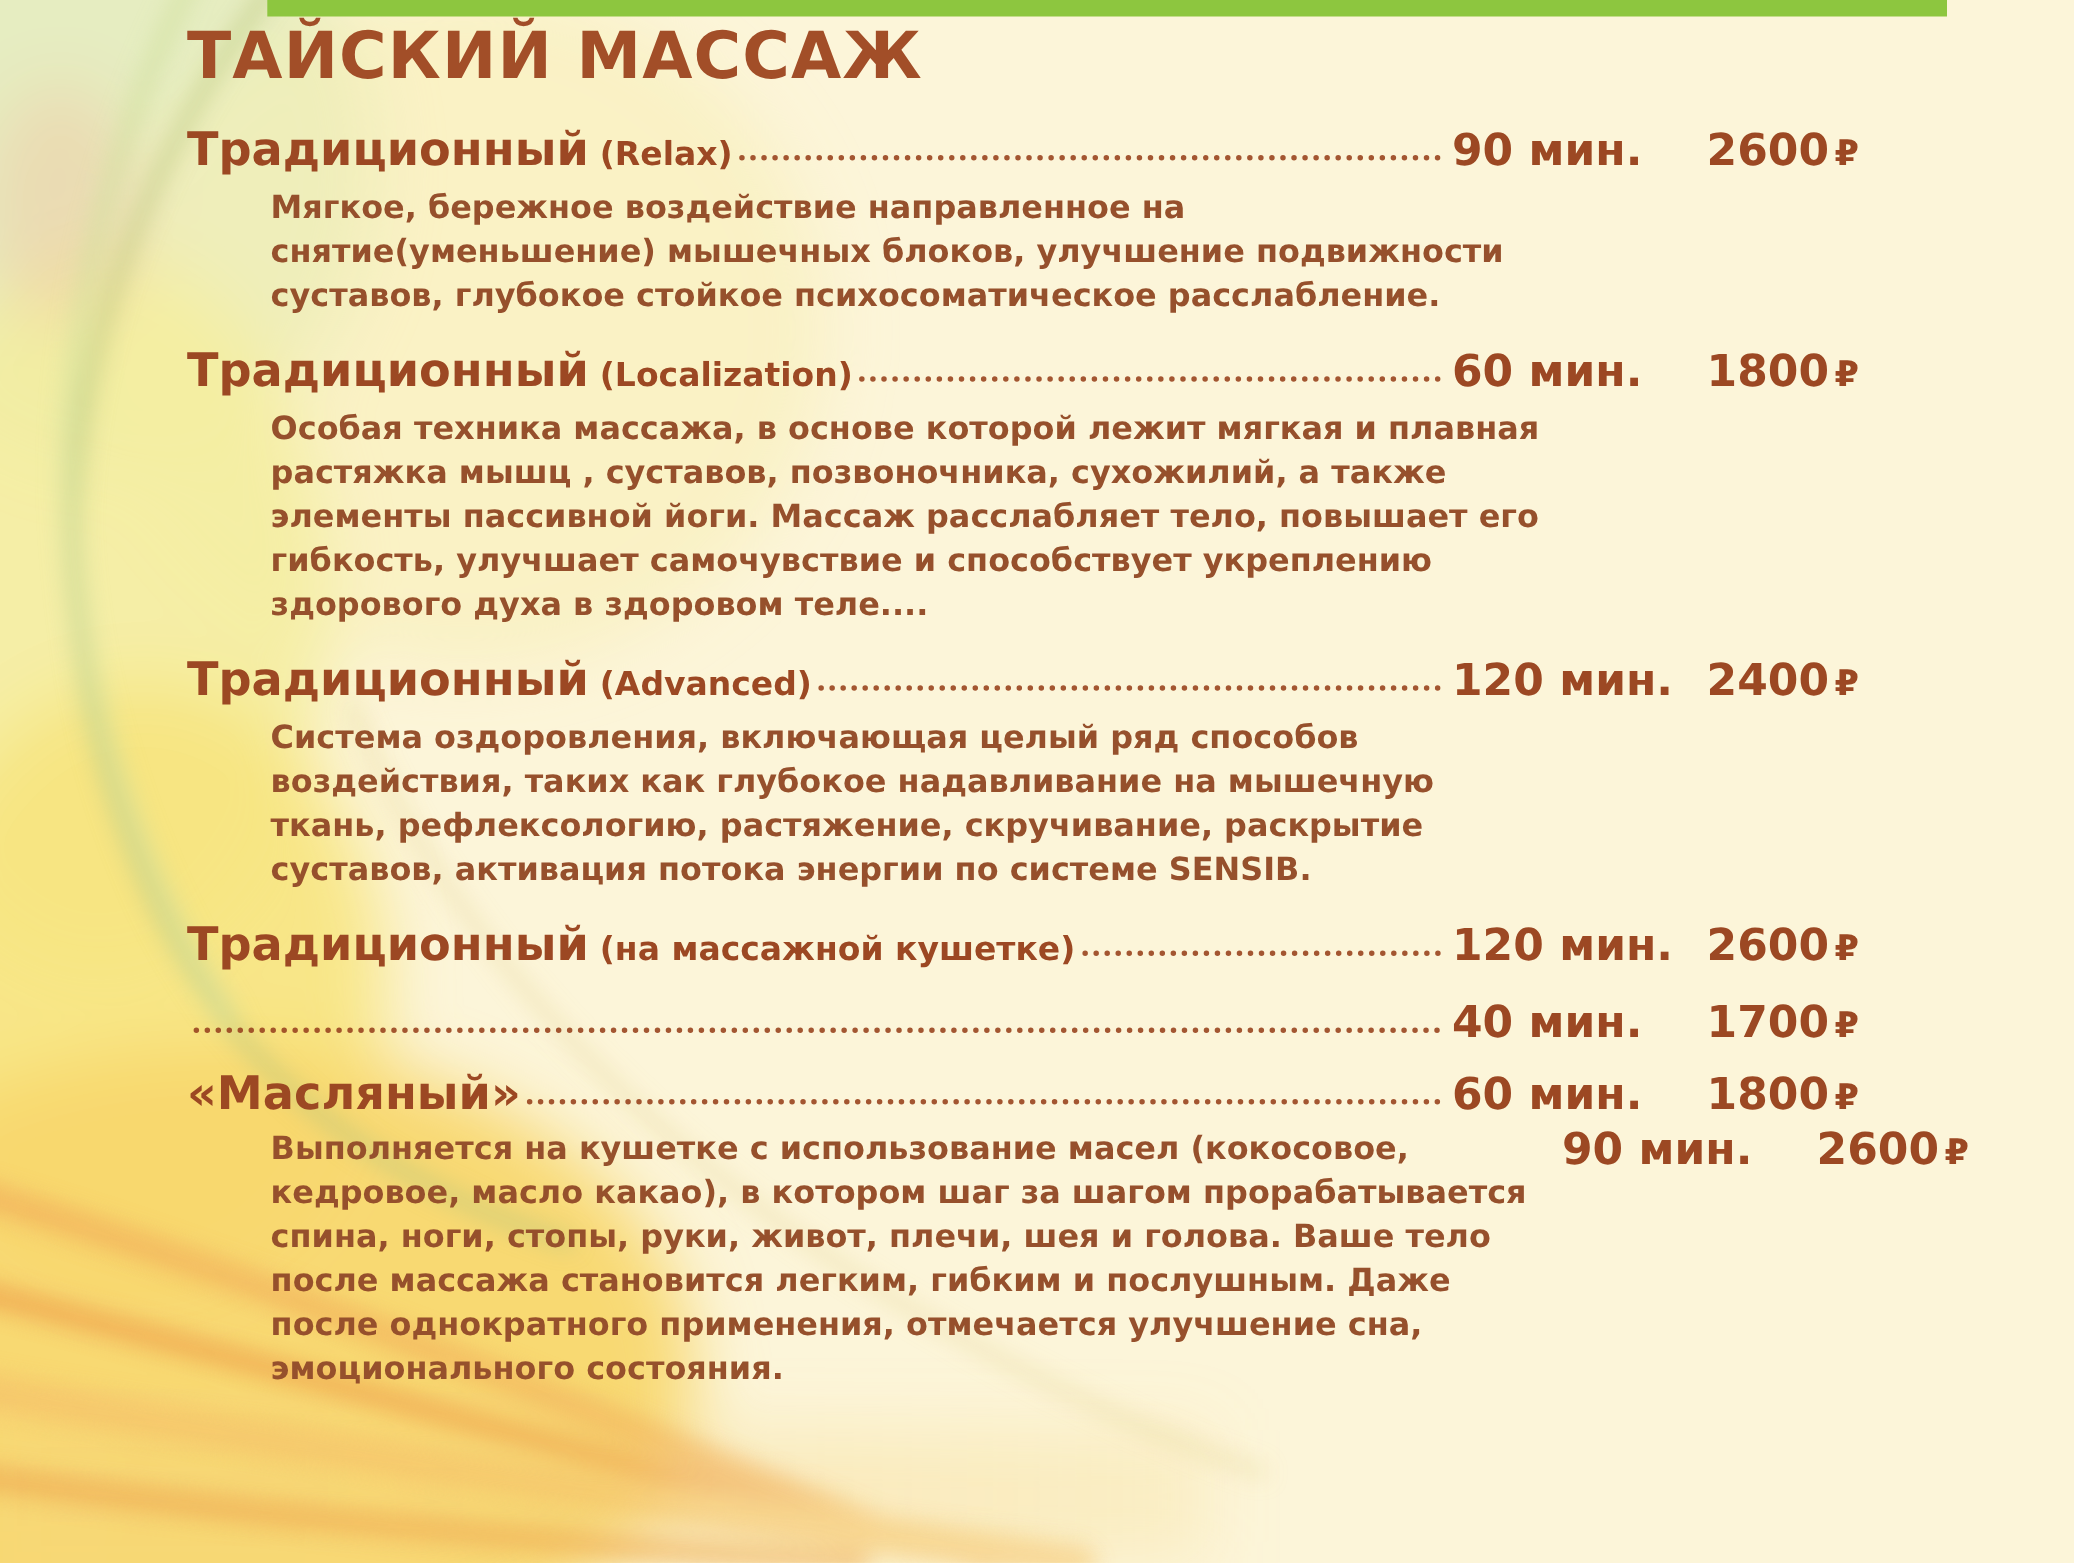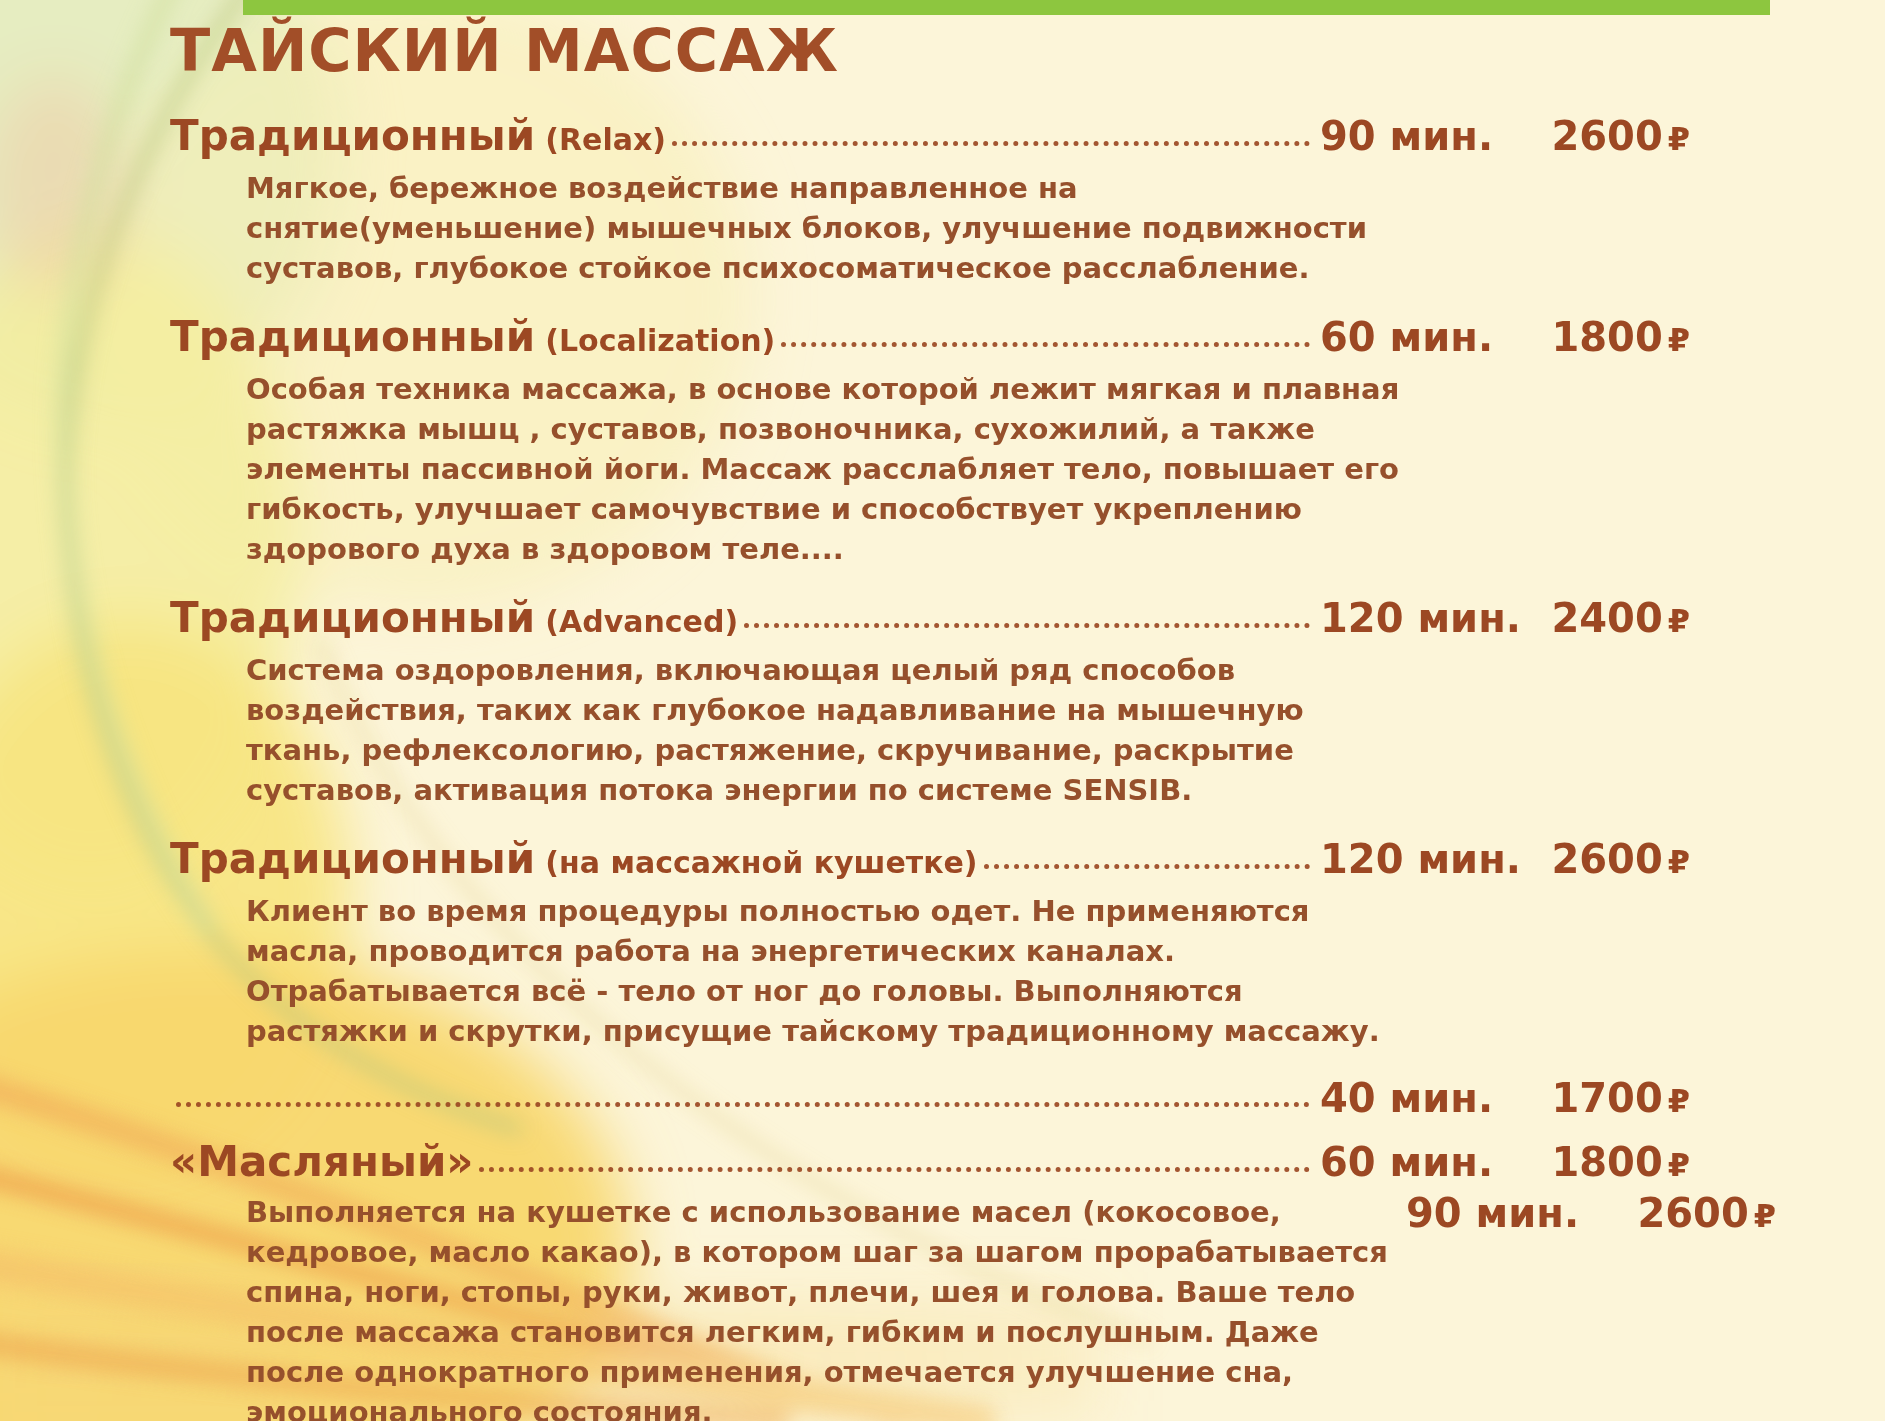--- a/index.html
+++ b/index.html
@@ -22,21 +22,21 @@
   .suffix{font-size:30px;font-weight:bold;margin-left:10px;white-space:nowrap;}
   .dots{
     flex:1 1 auto;min-width:24px;height:0;
     border-bottom:5px dotted #9c4823;opacity:.92;
     align-self:flex-end;margin:0 10px 14px 6px;
   }
   .dur{flex:none;width:180px;text-align:left;font-size:40px;font-weight:bold;white-space:nowrap;}
   .price{flex:none;width:190px;text-align:right;font-size:40px;font-weight:bold;white-space:nowrap;}
   .rub{font-size:32px;margin-left:5px;}
   .desc{
-    margin:8px 0 0 76px;max-width:1160px;
+    margin:8px 14px 0 76px;max-width:1160px;
     font-size:29px;line-height:40px;font-weight:bold;color:#96502c;
   }
   .desc-flex{display:flex;align-items:flex-start;}
   .desc-flex .desc{flex:none;margin-top:6px;}
   .desc-flex .gap{flex:1 1 auto;}
   .desc-flex .dur,.desc-flex .price{margin-top:4px;color:#9c4823;}
 </style>
 </head>
 <body>
 
@@ -123,21 +123,20 @@
     </article>
 
     <article class="item">
       <div class="row">
         <span class="name">Традиционный</span>
         <span class="suffix">(на массажной кушетке)</span>
         <span class="dots"></span>
         <span class="dur">120 мин.</span>
         <span class="price"><span>2600</span><span class="rub">₽</span></span>
       </div>
-      <p class="desc">Клиент во время процедуры полностью одет. Не применяются масла, проводится работа на энергетических каналах. Отрабатывается всё - тело от ног до головы. Выполняются растяжки и скрутки, присущие тайскому традиционному массажу.</p>
     </article>
 
     <article class="item no-desc">
       <div class="row">
         <span class="dots"></span>
         <span class="dur">40 мин.</span>
         <span class="price"><span>1700</span><span class="rub">₽</span></span>
       </div>
     </article>
 

